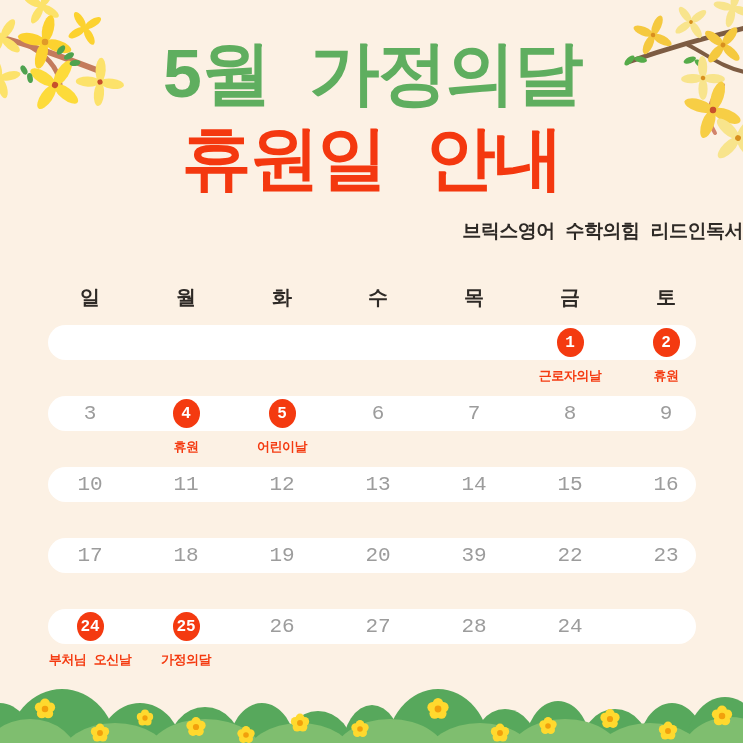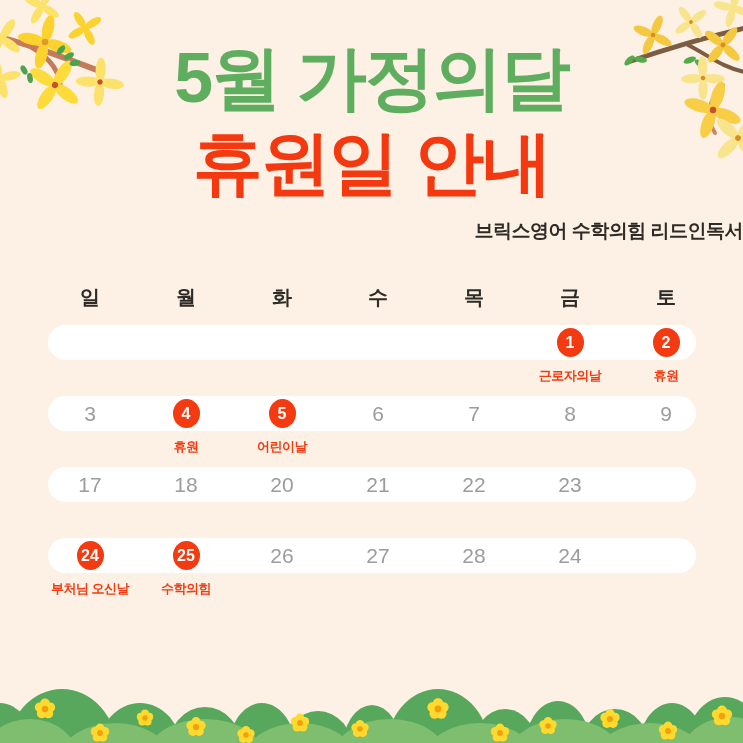--- a/index.html
+++ b/index.html
@@ -4,20 +4,21 @@
 <style>
   html,body{margin:0;padding:0;}
   body{
     width:743px;height:743px;
     font-family:"Liberation Sans","DejaVu Sans",sans-serif;
     background:#fff;
   }
   .poster{
     position:relative;width:743px;height:743px;overflow:hidden;
     background:var(--background,#FCF1E4);
+    font-family:Liberation Mono, monospace;
   }
   
   .decor-tl{position:absolute;top:0;left:0;z-index:1;}
   .decor-tr{position:absolute;top:0;right:0;z-index:1;}
   .decor-bottom{position:absolute;bottom:0;left:0;z-index:1;}
   
   .header{position:absolute;top:0;left:0;width:743px;z-index:2;}
   .title{
     text-align:center;font-weight:900;font-size:70px;line-height:85px;
     letter-spacing:-2px;
@@ -232,49 +233,78 @@
             </div>
             <div class="cell">
               <span class="day-num">9</span>
             </div>
           </div>
         </div>
         <div class="cal-row">
           <div class="row-pill"></div>
           <div class="row-cells">
             <div class="cell">
-              <span class="day-num">17</span>
-            </div>
-            <div class="cell">
-              <span class="day-num">18</span>
-            </div>
-            <div class="cell">
-              <span class="day-num">20</span>
-            </div>
-            <div class="cell">
-              <span class="day-num">21</span>
-            </div>
-            <div class="cell">
-              <span class="day-num">22</span>
-            </div>
-            <div class="cell">
-              <span class="day-num">23</span>
+              <span class="day-num">10</span>
+            </div>
+            <div class="cell">
+              <span class="day-num">11</span>
+            </div>
+            <div class="cell">
+              <span class="day-num">12</span>
+            </div>
+            <div class="cell">
+              <span class="day-num">13</span>
+            </div>
+            <div class="cell">
+              <span class="day-num">14</span>
+            </div>
+            <div class="cell">
+              <span class="day-num">15</span>
+            </div>
+            <div class="cell">
+              <span class="day-num">16</span>
             </div>
           </div>
         </div>
         <div class="cal-row">
           <div class="row-pill"></div>
           <div class="row-cells">
             <div class="cell">
+              <span class="day-num">17</span>
+            </div>
+            <div class="cell">
+              <span class="day-num">18</span>
+            </div>
+            <div class="cell">
+              <span class="day-num">19</span>
+            </div>
+            <div class="cell">
+              <span class="day-num">20</span>
+            </div>
+            <div class="cell">
+              <span class="day-num">39</span>
+            </div>
+            <div class="cell">
+              <span class="day-num">22</span>
+            </div>
+            <div class="cell">
+              <span class="day-num">23</span>
+            </div>
+          </div>
+        </div>
+        <div class="cal-row">
+          <div class="row-pill"></div>
+          <div class="row-cells">
+            <div class="cell">
               <span class="day-circle">24</span>
               <div class="day-label">부처님 오신날</div>
             </div>
             <div class="cell">
               <span class="day-circle">25</span>
-              <div class="day-label">수학의힘</div>
+              <div class="day-label">가정의달</div>
             </div>
             <div class="cell">
               <span class="day-num">26</span>
             </div>
             <div class="cell">
               <span class="day-num">27</span>
             </div>
             <div class="cell">
               <span class="day-num">28</span>
             </div>

